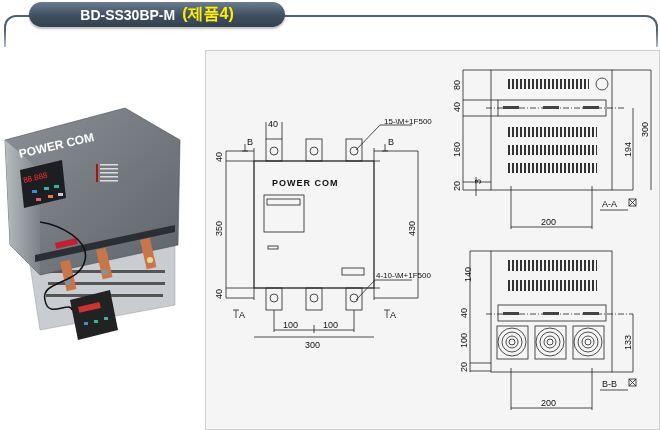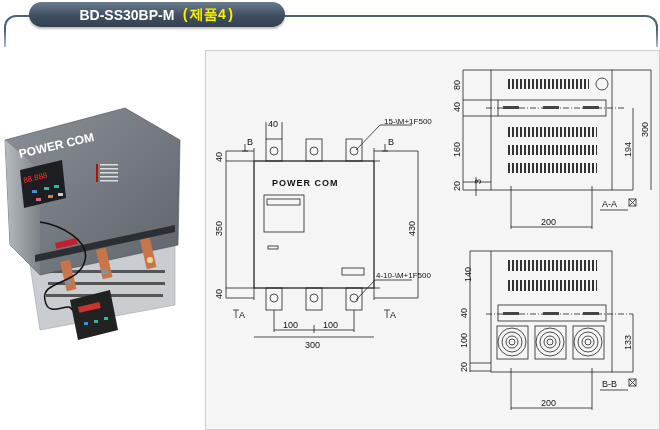--- a/index.html
+++ b/index.html
@@ -2,21 +2,21 @@
 <html><head>
 <meta charset="utf-8">
 <style>
   html,body{margin:0;padding:0;background:#fff;}
   body{width:660px;height:430px;position:relative;overflow:hidden;font-family:"Liberation Sans",sans-serif;}
   .frame-line{position:absolute;left:4px;top:15px;width:650px;height:30px;border-top:2px solid #4e6276;border-left:2px solid #4e6276;border-right:2px solid #4e6276;border-radius:12px 12px 0 0;}
   .frame-line-fade-l{position:absolute;left:0;top:30px;width:8px;height:30px;background:linear-gradient(#fff0,#fff);}
   .frame-line-fade-r{position:absolute;right:0;top:30px;width:8px;height:30px;background:linear-gradient(#fff0,#fff);}
   .title-pill{position:absolute;left:20px;top:2px;width:256px;height:25px;border-radius:13px;background:linear-gradient(#6b7c8f,#3f4f61 55%,#34414f);box-shadow:0 2px 2px rgba(0,0,0,.25);display:flex;align-items:center;justify-content:center;gap:7px;margin-left:9px;}
   .title-main{color:#fff;font-weight:bold;font-size:14px;}
-  .title-sub{color:#ffef00;font-weight:bold;font-size:14px;font-family:Liberation Mono, monospace;}
+  .title-sub{color:#ffef00;font-weight:bold;font-size:16px;}
   .drawing-panel{position:absolute;left:205px;top:50px;width:455px;height:380px;background:#f5f5f5;border:1px solid #cfcfcf;box-sizing:border-box;}
   .photo{position:absolute;left:0;top:100px;width:210px;height:250px;}
   svg text{font-family:"Liberation Sans",sans-serif;}
 </style>
 </head>
 <body>
 
 <div class="frame-line"></div>
 <div class="frame-line-fade-l"></div>
 <div class="frame-line-fade-r"></div>

